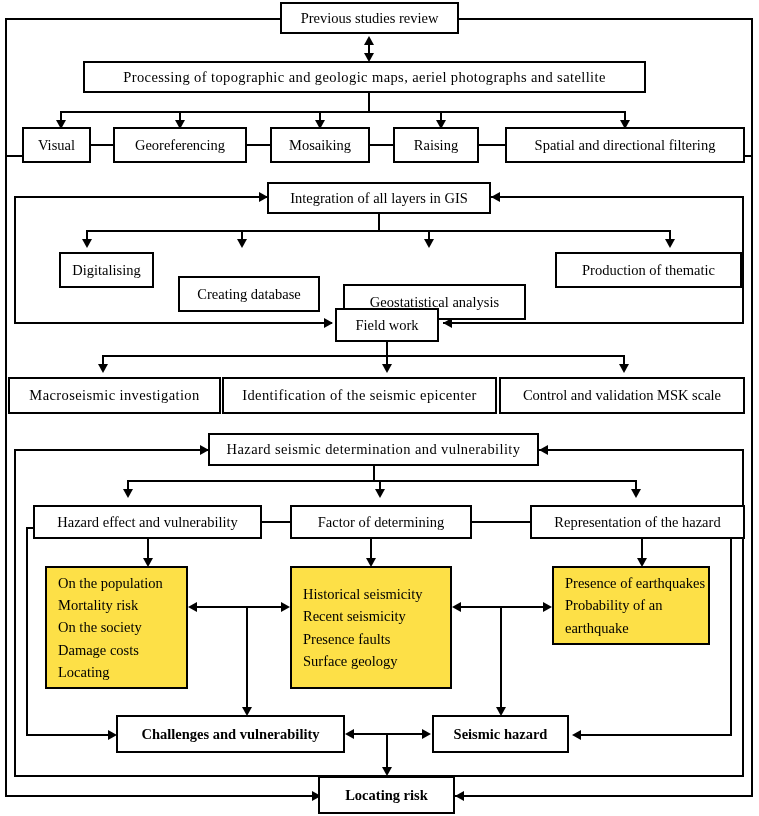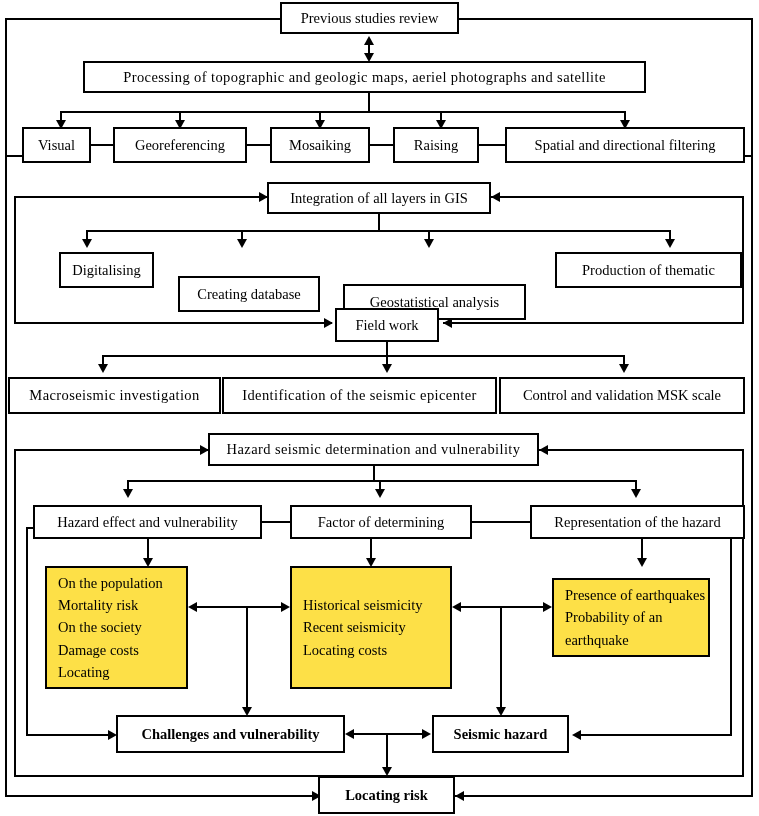--- a/index.html
+++ b/index.html
@@ -165,24 +165,25 @@
     <span>On the population</span>
     <span>Mortality risk</span>
     <span>On the society</span>
     <span>Damage costs</span>
     <span>Locating</span>
   </div>
 
   <div class="listbox" style="left:290px;top:566px;width:162px;height:123px;">
     <span>Historical seismicity</span>
     <span>Recent seismicity</span>
-    <span>Locating costs</span>
+    <span>Presence faults</span>
+    <span>Surface geology</span>
   </div>
 
-  <div class="listbox" style="left:552px;top:566px;width:158px;height:79px;margin-top:12px;">
+  <div class="listbox" style="left:552px;top:566px;width:158px;height:79px;">
     <span>Presence of earthquakes</span>
     <span>Probability of an</span>
     <span>earthquake</span>
   </div>
 
   <div class="ln h" style="left:196px;top:606px;width:86px;"></div>
   <div class="ah l" style="left:188px;top:602px;"></div>
   <div class="ah r" style="left:281px;top:602px;"></div>
   <div class="ln v" style="left:246px;top:606px;height:103px;"></div>
   <div class="av d" style="left:242px;top:707px;"></div>

